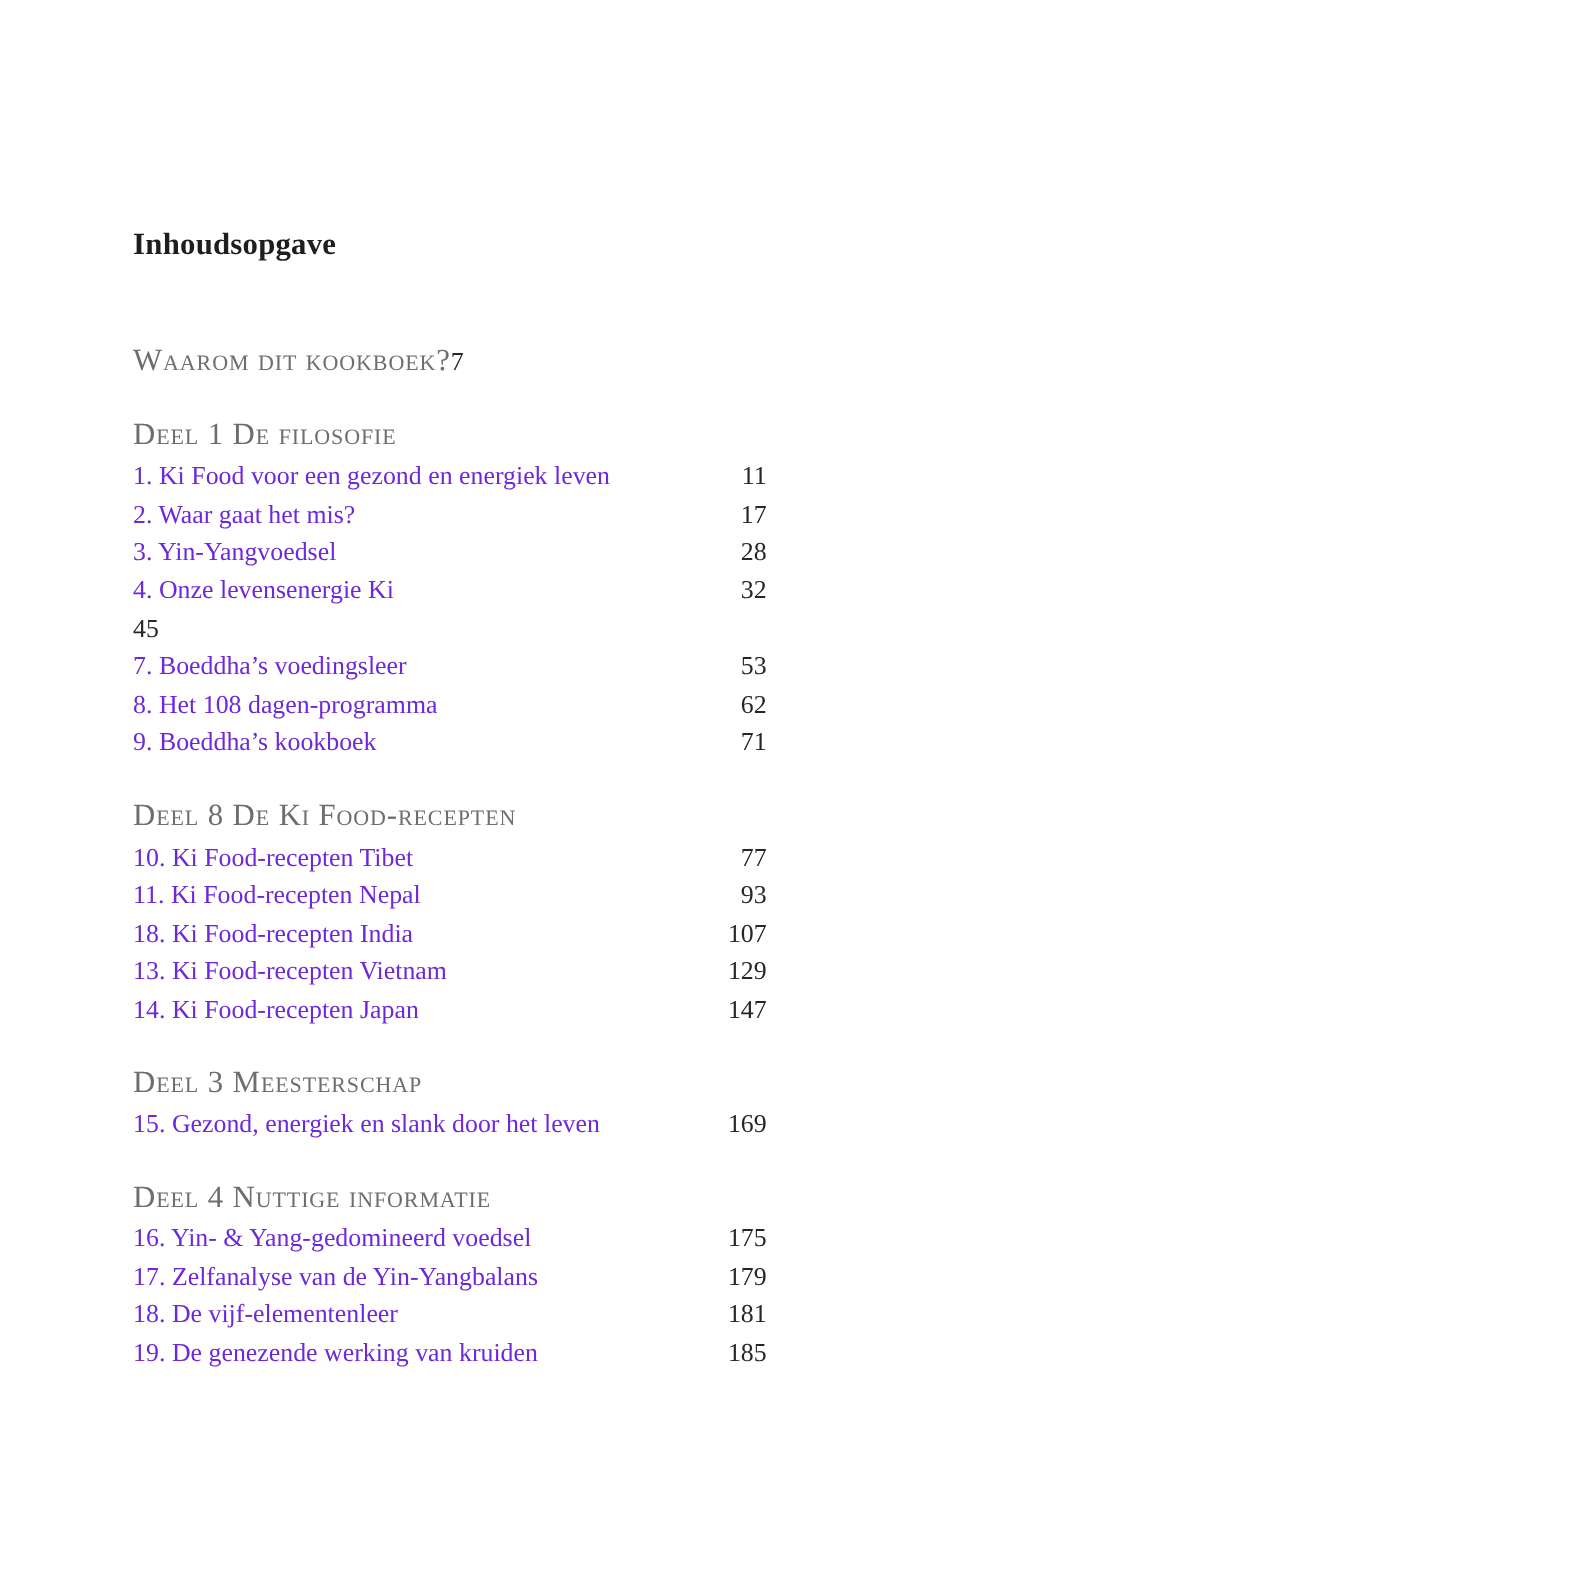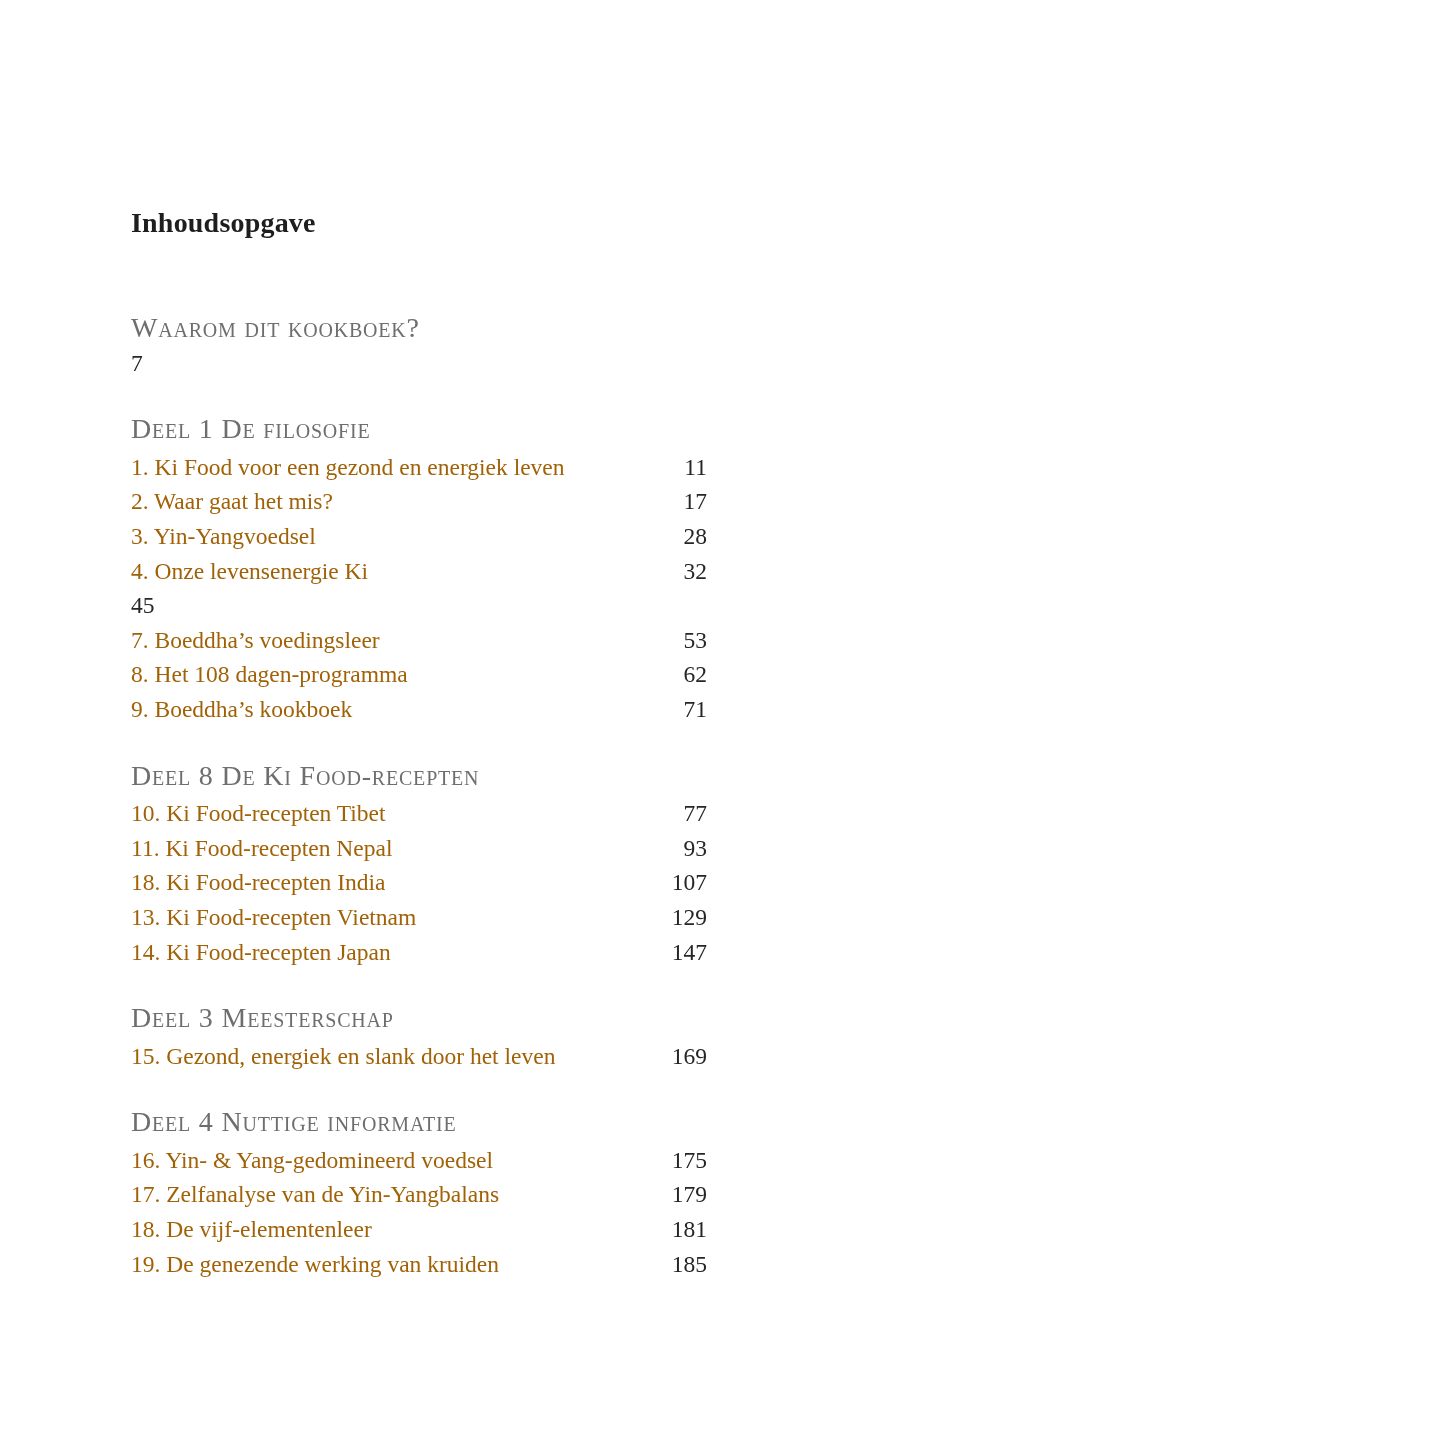--- a/index.html
+++ b/index.html
@@ -14,56 +14,55 @@
     font-family: "Liberation Serif", "DejaVu Serif", serif;
     overflow: hidden;
   }
   .page {
     position: absolute;
     inset: 0;
     background: #ffffff;
   }
   .toc {
     position: absolute;
-    left: 131px;
+    left: 121px;
     top: 205px;
     width: 576px;
   }
   .doc-title {
     font-size: 28px;
     font-weight: bold;
     color: #1e1e1e;
     line-height: 36px;
     letter-spacing: 0.2px;
   }
   .toc-section { margin-top: 32px; }
   .toc-section.first { margin-top: 70px; }
   .heading-row {
     display: flex;
-    justify-content: center;
+    justify-content: flex-start;
     align-items: baseline;
     line-height: 34.6px;
     margin-bottom: 3px;
-    flex-direction: column;
   }
   .heading-text {
     font-variant: small-caps;
     font-size: 28px;
     color: #6e6e6e;
     letter-spacing: 0.8px;
   }
   .entry-row {
     display: flex;
     justify-content: space-between;
     align-items: baseline;
     line-height: 34.6px;
   }
   .entry-label {
     font-size: 23.5px;
-    color: #a16207;
+    color: #6d28d9;
   }
   .entry-page {
     font-size: 23.5px;
     color: #262626;
     text-align: right;
     white-space: nowrap;
   }
 </style>
 </head>
 <body>

